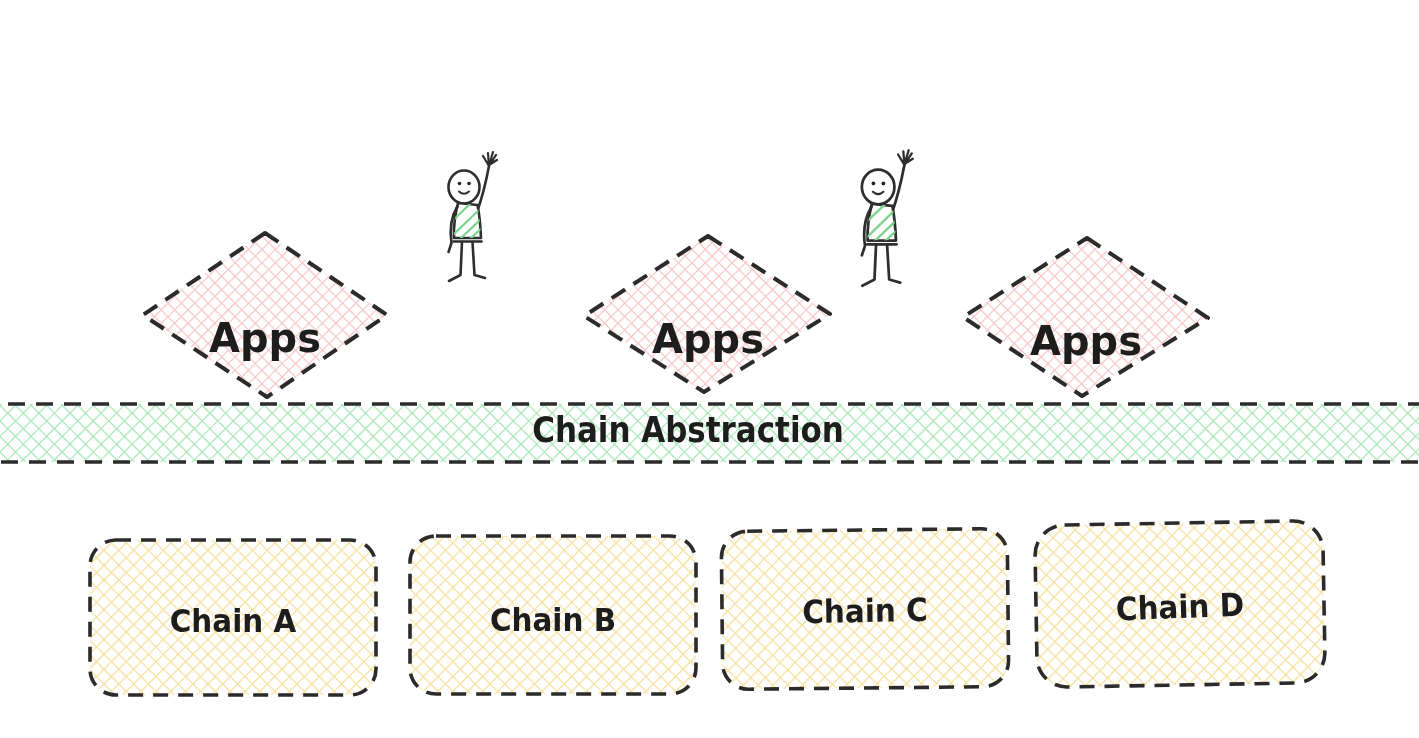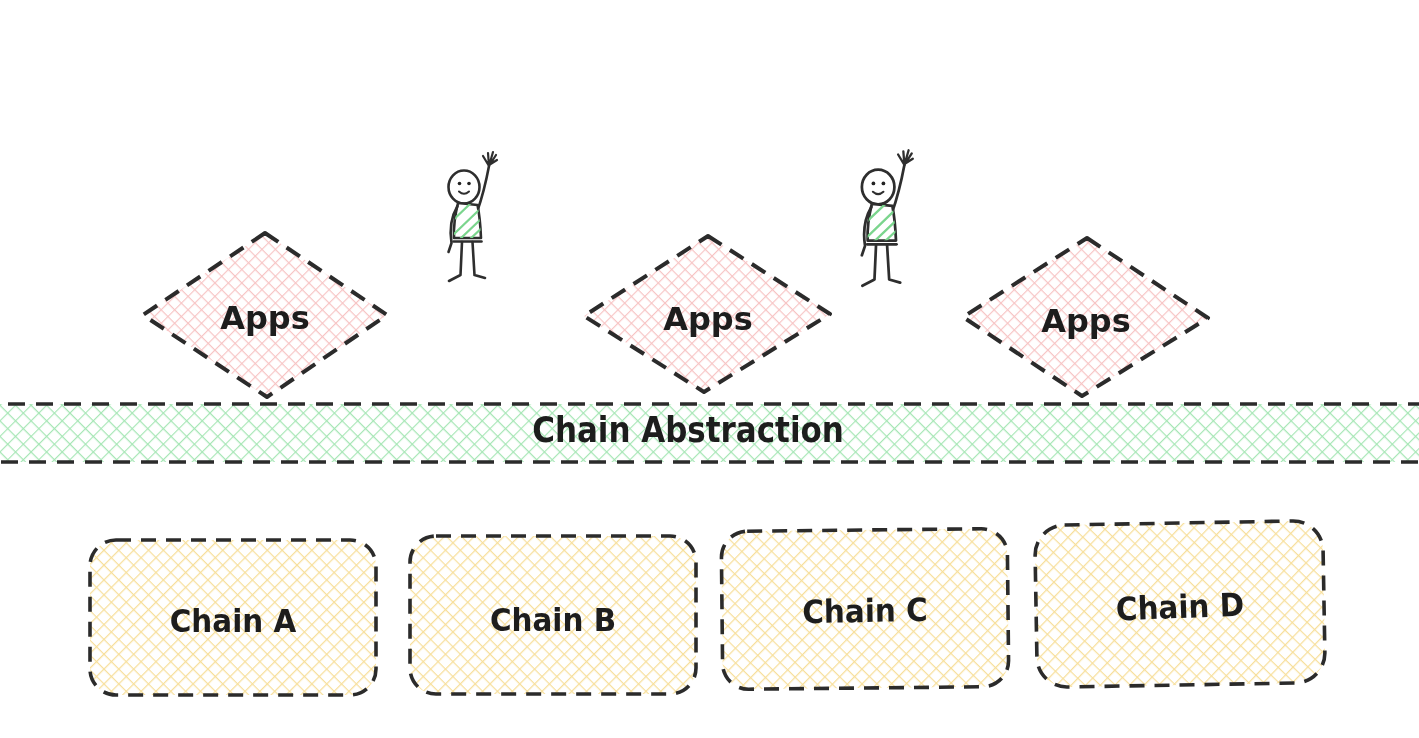--- a/index.html
+++ b/index.html
@@ -14,21 +14,21 @@
   .scene { position: absolute; left: 0; top: 0; }
   .lbl {
     position: absolute;
     font-weight: bold;
     color: #1d1d1d;
     white-space: nowrap;
     transform: translate(-50%, -50%);
     font-family: "DejaVu Sans", "Liberation Sans", sans-serif;
     user-select: none;
   }
-  .lbl-apps   { font-size: 32px; }
+  .lbl-apps   { font-size: 40px; margin-top: 20px; }
   #lbl-apps1  { left: 265px;  top: 318px; }
   #lbl-apps2  { left: 708px;  top: 319px; }
   #lbl-apps3  { left: 1086px; top: 321px; }
   #lbl-banner {
     left: 688px; top: 429px;
     font-size: 36px;
     transform: translate(-50%, -50%) scaleX(0.86);
   }
   .lbl-chain  { font-size: 32px; transform: translate(-50%, -50%) scaleX(0.92); }
   #lbl-chainA { left: 233px;  top: 621px; }

